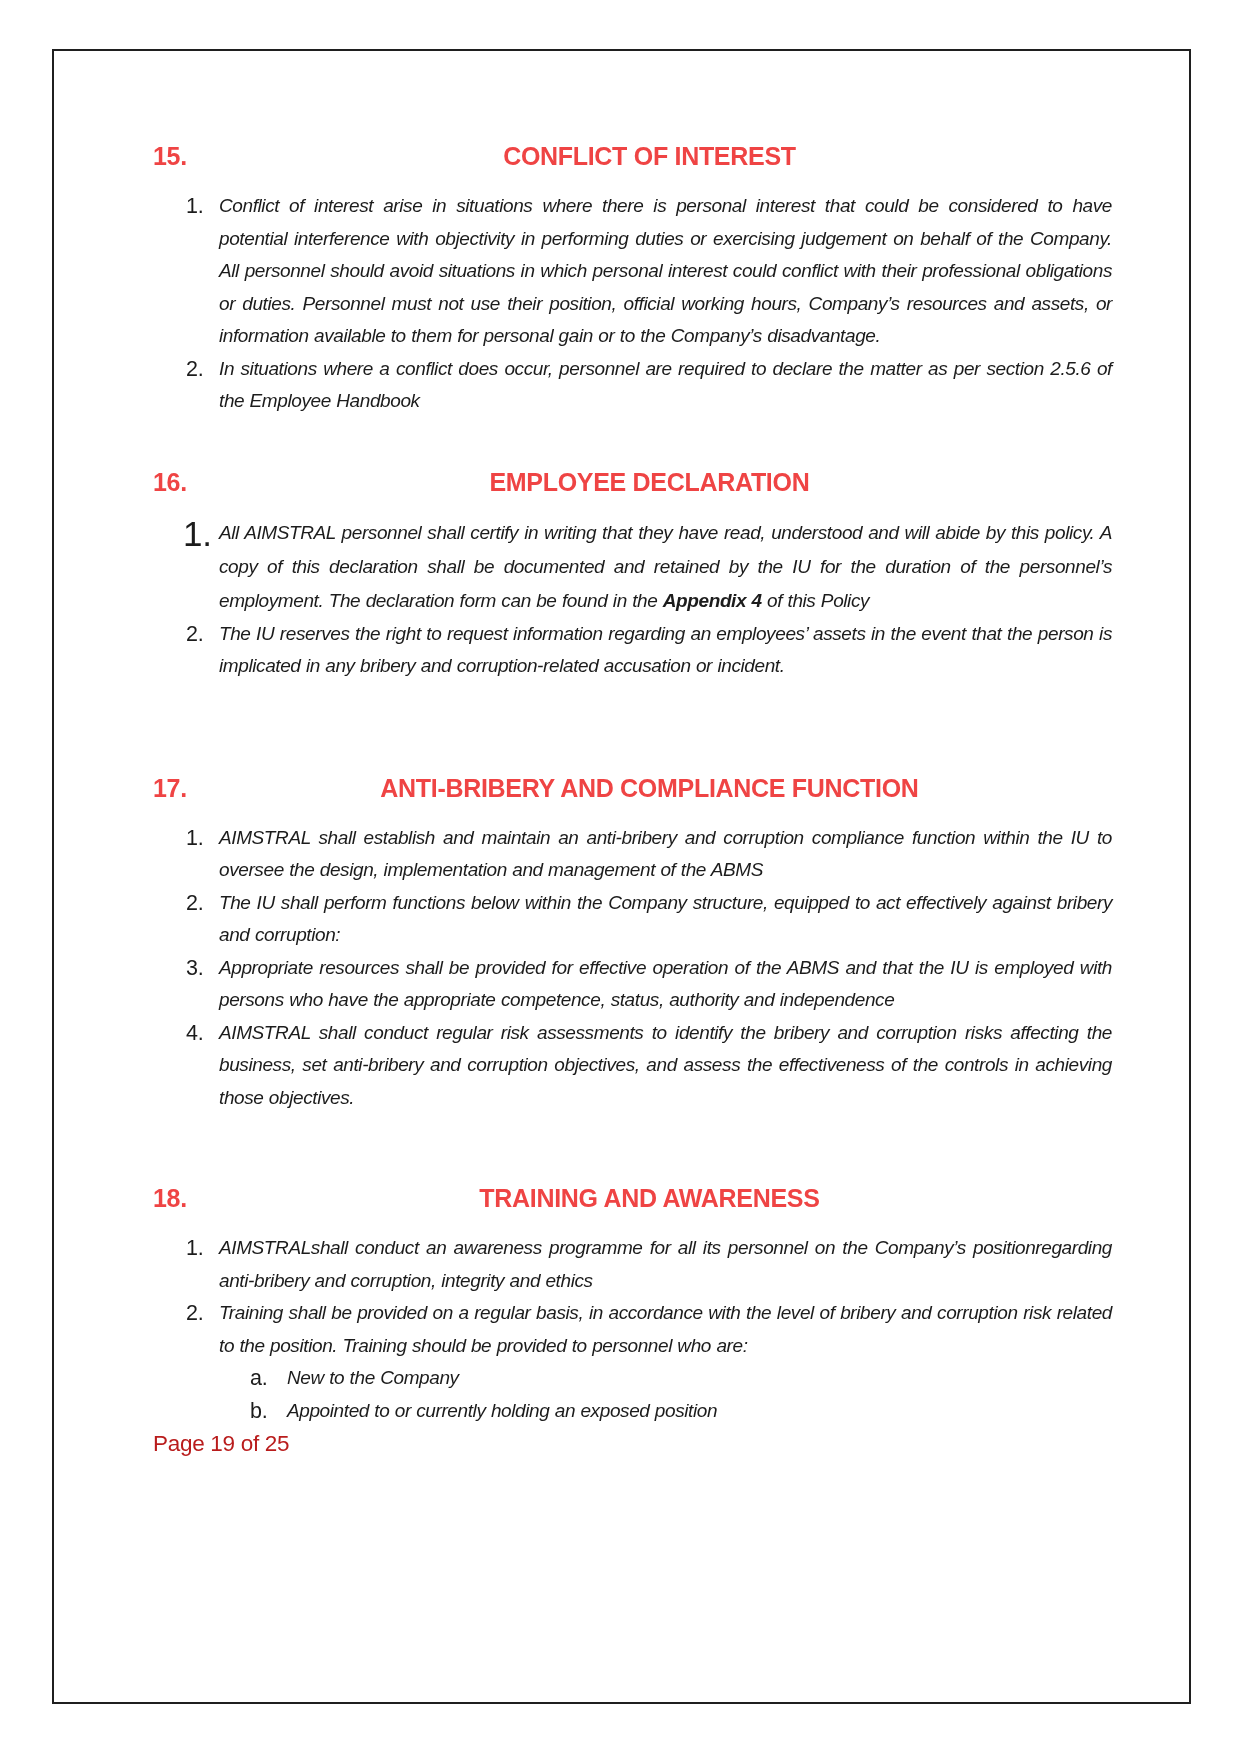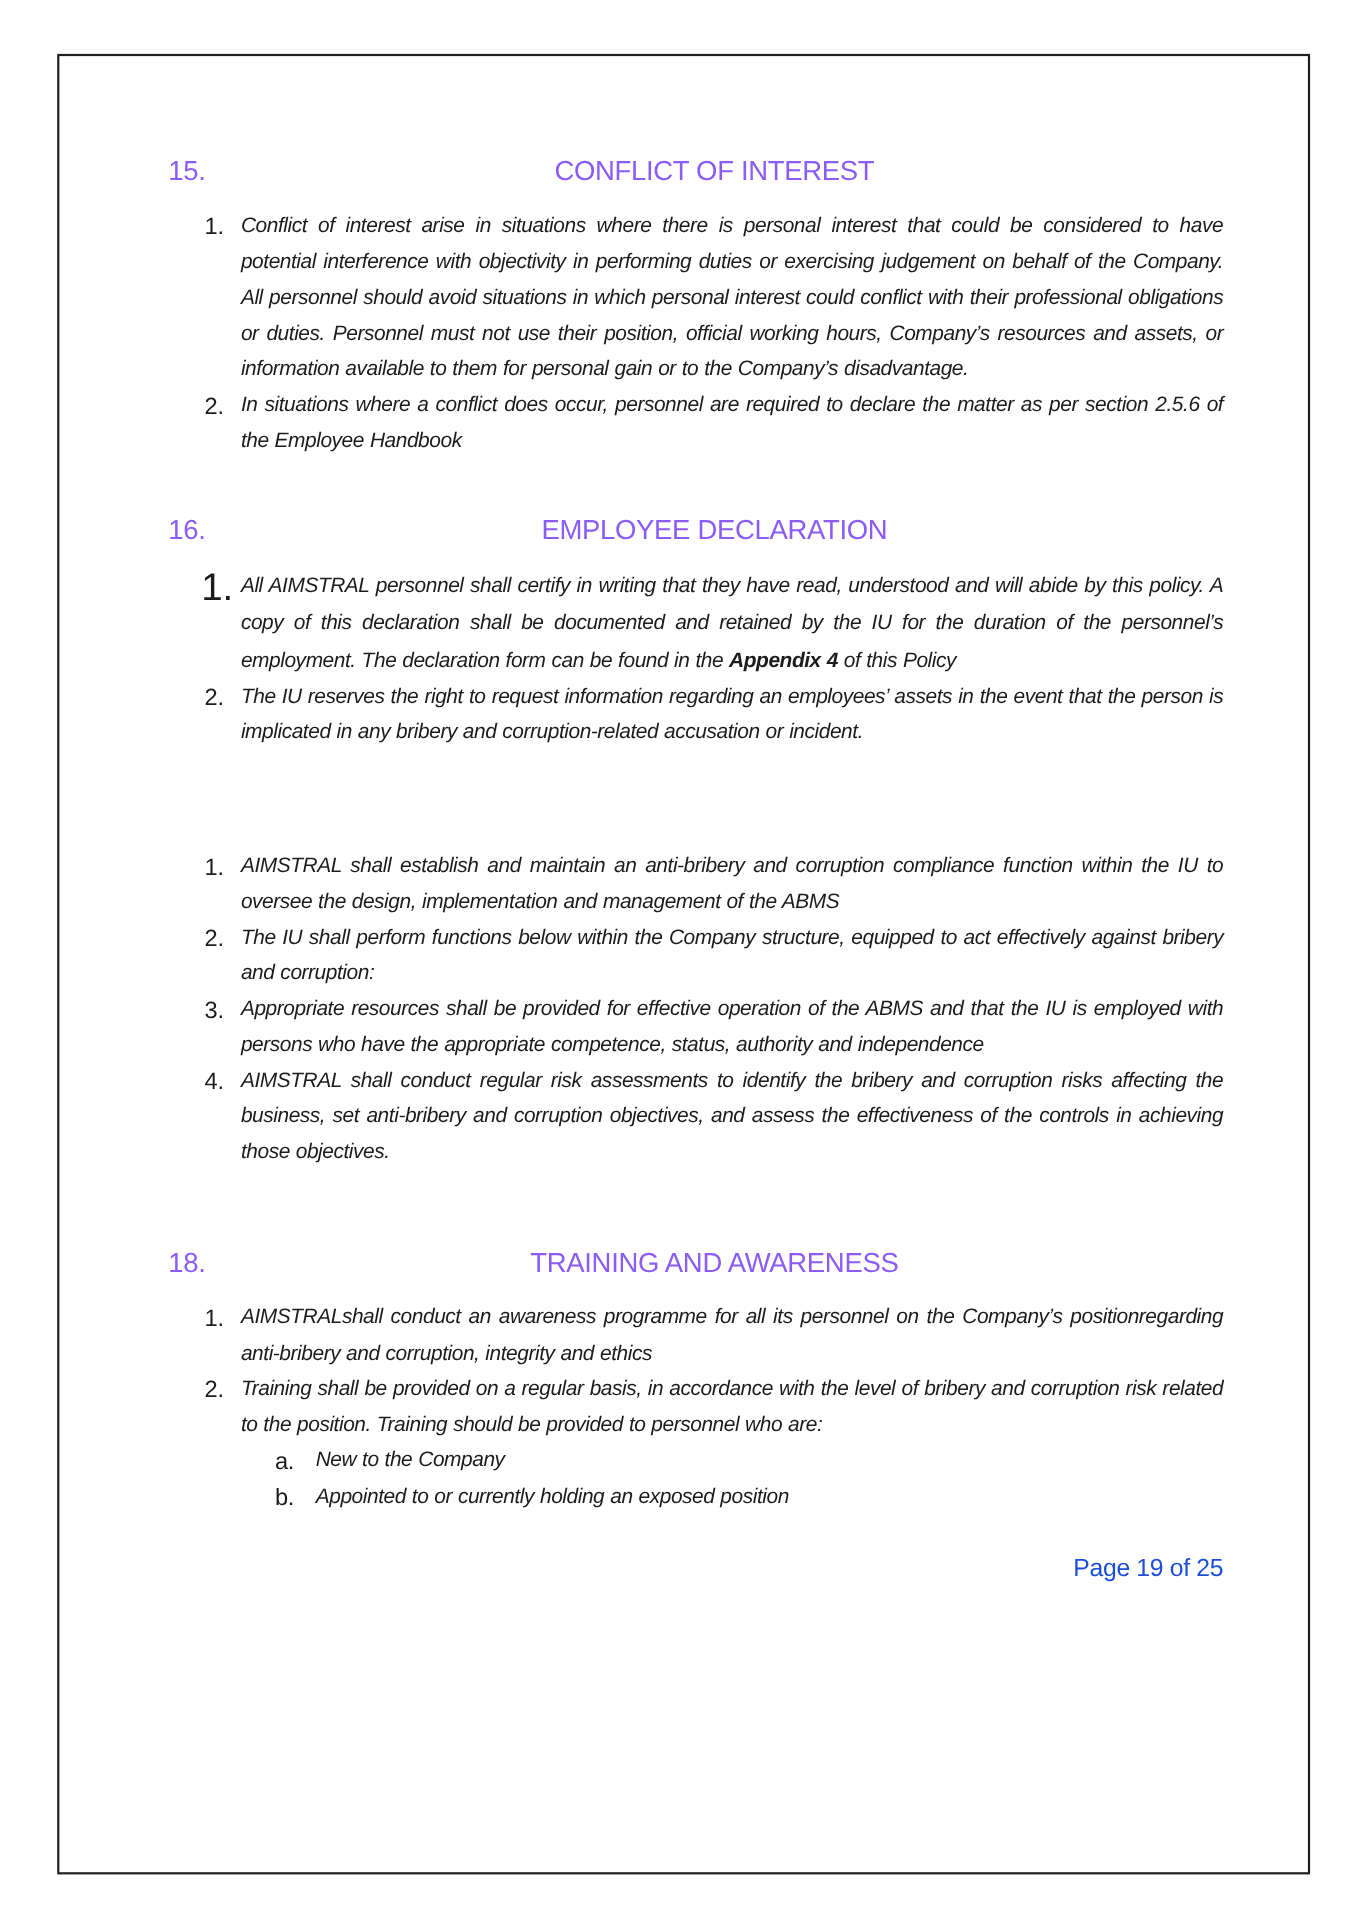--- a/index.html
+++ b/index.html
@@ -9,22 +9,22 @@
     -webkit-font-smoothing:antialiased;
   }
   .page-border{
     position:absolute;left:52px;top:49px;width:1139px;height:1655px;
     border:2px solid #1f1f1f;box-sizing:border-box;background:#ffffff;
   }
   .content{
     position:absolute;left:153px;top:140px;width:959px;
   }
   .section-heading{
-    display:flex;font-weight:normal;font-size:25px;line-height:32px;
-    letter-spacing:-0.3px;color:#8b5cf6;margin:0 0 18px 0;
+    display:flex;font-weight:bold;font-size:25px;line-height:32px;
+    letter-spacing:-0.3px;color:#ef4444;margin:0 0 18px 0;
   }
   .hnum{flex:0 0 33px;}
   .htitle{flex:1;text-align:center;}
   .sec-16{margin-top:48px;}
   .sec-17{margin-top:89px;}
   .sec-18{margin-top:68px;}
   .item{display:flex;}
   .inum{
     flex:0 0 66px;padding-left:33px;box-sizing:border-box;
     font-size:21.5px;line-height:32.5px;letter-spacing:-0.3px;
@@ -35,22 +35,22 @@
   }
   .item-big .inum{
     font-size:35px;line-height:36px;padding-left:30px;
   }
   .item-big .itext{line-height:34px;}
   .sub{margin-left:97px;}
   .sub .inum{flex:0 0 37px;padding-left:0;}
   .sub .itext{text-align:left;}
   b{font-weight:bold;}
   .footer{
-    margin-top:34px;text-align:right;font-size:22.5px;line-height:30px;
-    color:#1d4ed8;letter-spacing:-0.3px;
+    margin-top:2px;text-align:left;font-size:22.5px;line-height:30px;
+    color:#b91c1c;letter-spacing:-0.3px;
   }
 </style>
 </head>
 <body>
 
 <div class="page-border"></div>
 
 <div class="content">
 
   <div>
@@ -77,20 +77,24 @@
       <span class="inum">1.</span>
       <span class="itext"><span>All AIMSTRAL personnel shall certify in writing that they have read, understood and will abide by this policy. A copy of this declaration shall be documented and retained by the IU for the duration of the personnel’s employment. The declaration form can be found in the </span><b>Appendix 4</b><span> of this Policy</span></span>
     </div>
     <div class="item">
       <span class="inum">2.</span>
       <span class="itext">The IU reserves the right to request information regarding an employees’ assets in the event that the person is implicated in any bribery and corruption-related accusation or incident.</span>
     </div>
   </div>
 
   <div class="sec-17">
+    <div class="section-heading">
+      <span class="hnum">17.</span>
+      <span class="htitle">ANTI-BRIBERY AND COMPLIANCE FUNCTION</span>
+    </div>
     <div class="item">
       <span class="inum">1.</span>
       <span class="itext">AIMSTRAL shall establish and maintain an anti-bribery and corruption compliance function within the IU to oversee the design, implementation and management of the ABMS</span>
     </div>
     <div class="item">
       <span class="inum">2.</span>
       <span class="itext">The IU shall perform functions below within the  Company structure, equipped to act effectively against bribery and corruption:</span>
     </div>
     <div class="item">
       <span class="inum">3.</span>

